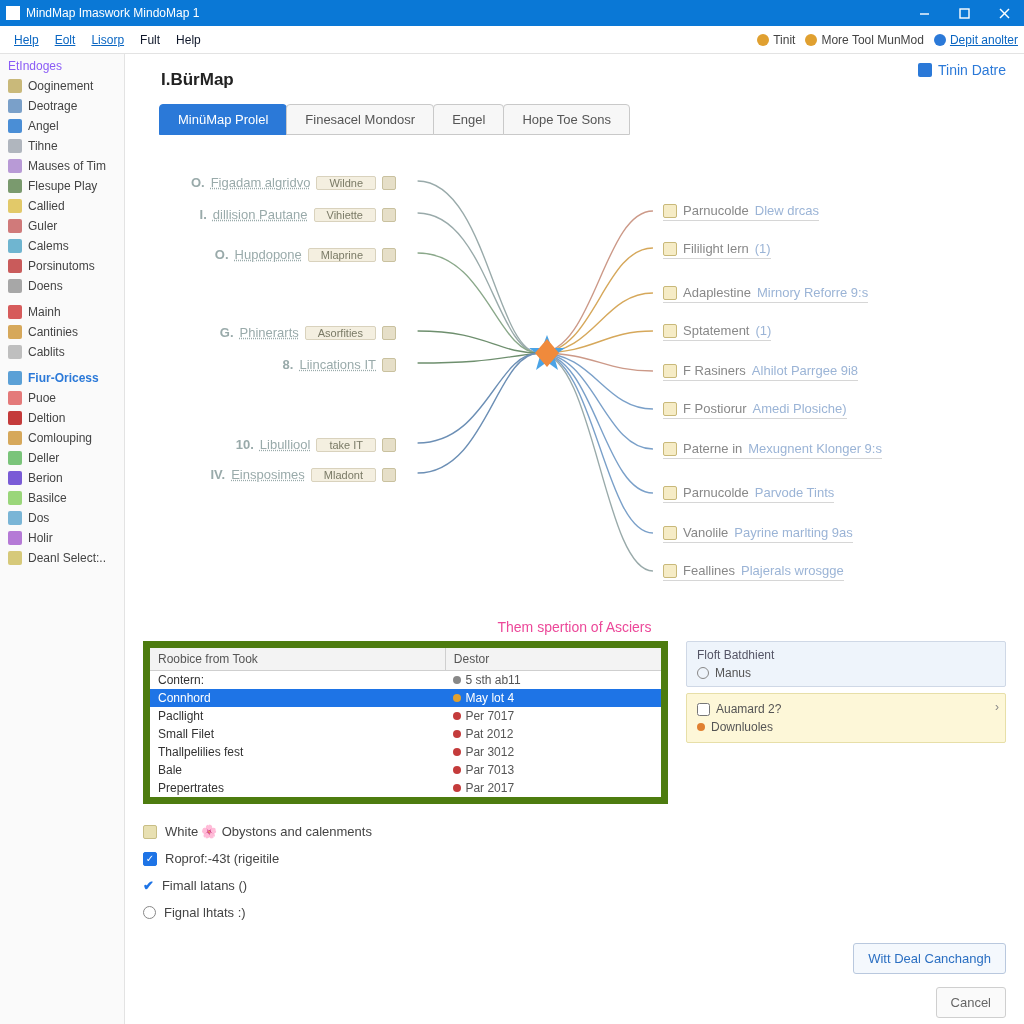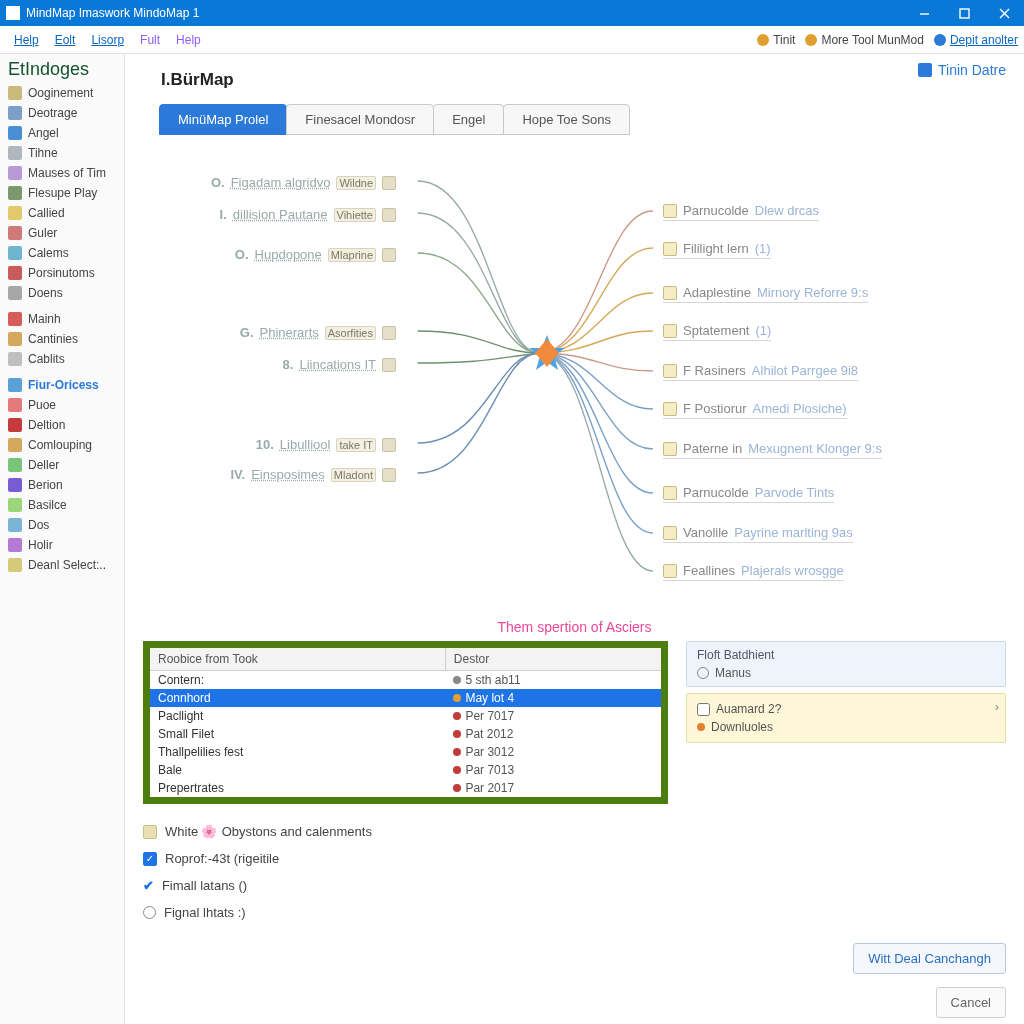--- a/index.html
+++ b/index.html
@@ -9,49 +9,49 @@
 .titlebar { height: 26px; background: #0a78d6; display: flex; align-items: center; color: #fff; padding-left: 6px; }
 .titlebar .tb-icon { width: 14px; height: 14px; background: #fff; margin-right: 6px; }
 .titlebar .tb-title { flex: 1; font-size: 12px; }
 .titlebar .tb-btn { width: 40px; height: 26px; display: flex; align-items: center; justify-content: center; color: #fff; }
 .titlebar .tb-btn svg { width: 11px; height: 11px; stroke: #fff; stroke-width: 1.4; fill: none; }
 
 
 .menubar { height: 28px; border-bottom: 1px solid #e3e3e3; display: flex; align-items: center; padding: 0 6px; }
 .menubar .menu-left { flex: 1; display: flex; align-items: center; }
 .menubar .menu-item { padding: 4px 8px; color: #0a66c2; text-decoration: underline; cursor: pointer; }
-.menubar .menu-item.plain { color: #8b5cf6; text-decoration: none; }
+.menubar .menu-item.plain { color: #0f172a; text-decoration: none; }
 .menubar .menu-right { display: flex; align-items: center; gap: 10px; }
 .menubar .mr-item { color: #444; display: flex; align-items: center; gap: 4px; }
 .menubar .mr-item.link { color: #0a66c2; text-decoration: underline; }
 .menubar .mr-icon { width: 12px; height: 12px; }
 
 
 .app-body { display: flex; height: calc(1024px - 54px); }
 .sidebar { width: 125px; border-right: 1px solid #e3e3e3; background: #fafafa; overflow: hidden; }
-.sidebar .sb-header { font-size: 18px; color: #14532d; padding: 5px 8px 3px; }
+.sidebar .sb-header { font-size: 12px; color: #8b5cf6; padding: 5px 8px 3px; }
 .sidebar .sb-item { display: flex; align-items: center; padding: 3px 8px; cursor: pointer; gap: 6px; color: #444; }
 .sidebar .sb-icon { width: 14px; height: 14px; flex: 0 0 14px; border-radius: 2px; }
 
 .main { flex: 1; padding: 14px 18px 8px 18px; position: relative; overflow: hidden; }
 .page-title { font-size: 17px; font-weight: 700; color: #222; margin: 2px 0 14px 18px; }
 .top-badge { position: absolute; right: 18px; top: 8px; color: #2b79d8; font-size: 14px; display:flex; align-items:center; gap:6px; }
 .top-badge .sq { width:14px; height:14px; background:#2b79d8; border-radius:2px; }
 
 
 .tabs { display: flex; margin-left: 16px; margin-bottom: 18px; }
 .tabs .tab { border: 1px solid #c9c9c9; background: #f7f7f7; padding: 7px 18px; font-size: 13px; color: #555; margin-right: -1px; border-radius: 4px 4px 0 0; cursor: pointer; }
 .tabs .tab.active { background: #2b79d8; color: #fff; border-color: #2b79d8; }
 
 
 .canvas { position: relative; height: 470px; }
 .node { position: absolute; display: flex; align-items: center; gap: 6px; font-size: 13px; }
 .node .n-num { color: #9aa; font-weight: 600; }
 .node .n-label { color: #9aa; text-decoration: underline dotted; }
-.node .n-tag { background:#f4efe0; border:1px solid #d9d2bd; padding:0 2px; font-size:11px; color:#7a7a66; border-radius:2px;}
+.node .n-tag { background:#f4efe0; border:1px solid #d9d2bd; padding:0 12px; font-size:11px; color:#7a7a66; border-radius:2px;}
 .node .n-icon { width:14px; height:14px; background:#e6dfc8; border:1px solid #c9c19f; border-radius:2px; }
 .rnode { position:absolute; display:flex; align-items:center; gap:6px; font-size:13px; border-bottom:1px solid #d6d6d6; padding-bottom:2px; }
 .rnode .r-icon { width:14px; height:14px; border:1px solid #c9b97a; background:#f6ecc6; border-radius:2px; }
 .rnode .r-label { color:#888; }
 .rnode .r-ext { color:#9bb4d6; }
 svg.wires { position:absolute; left:0; top:0; width:100%; height:100%; pointer-events:none; }
 .center-badge { position:absolute; left:384px; top:180px; width:40px; height:40px; }
 .center-badge svg { width:40px; height:40px; }
 
 .canvas-caption { text-align:center; color:#ec4899; font-size:14px; margin-top:-4px; margin-bottom:6px; }

